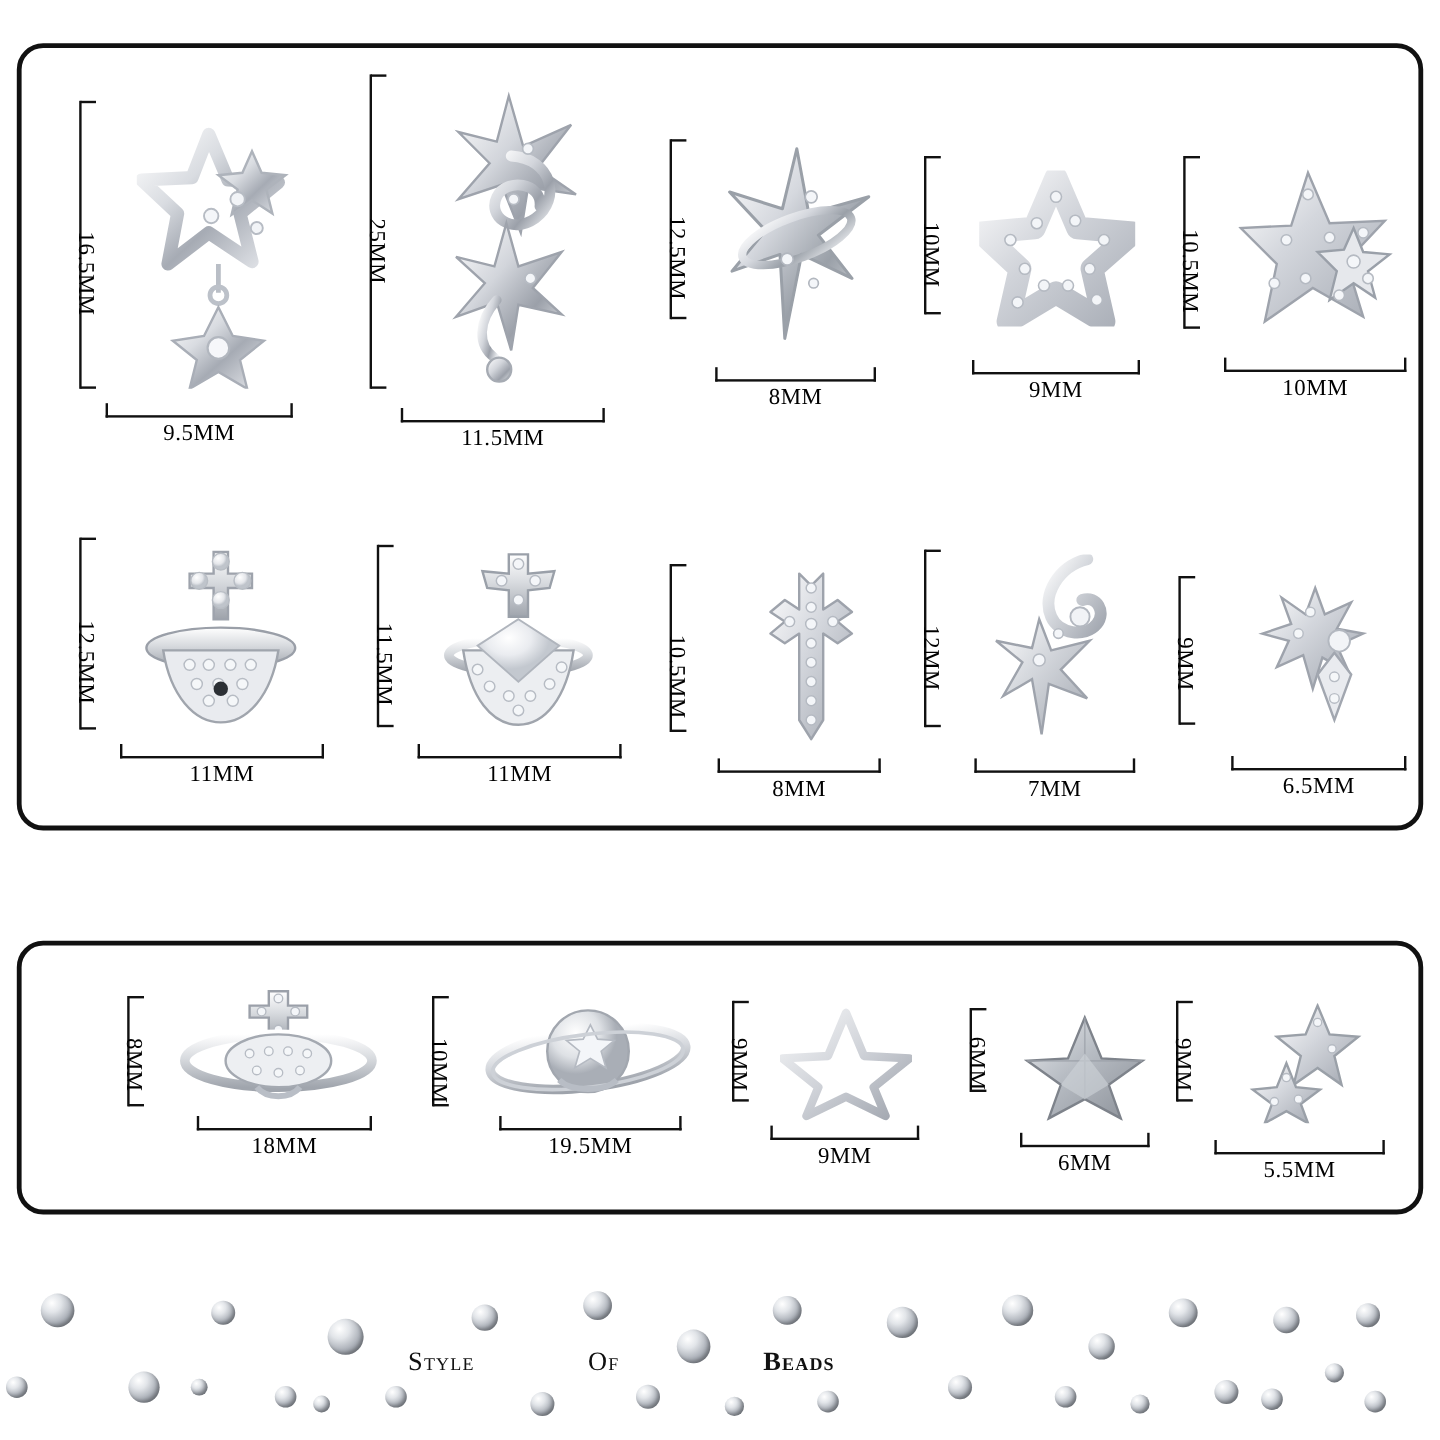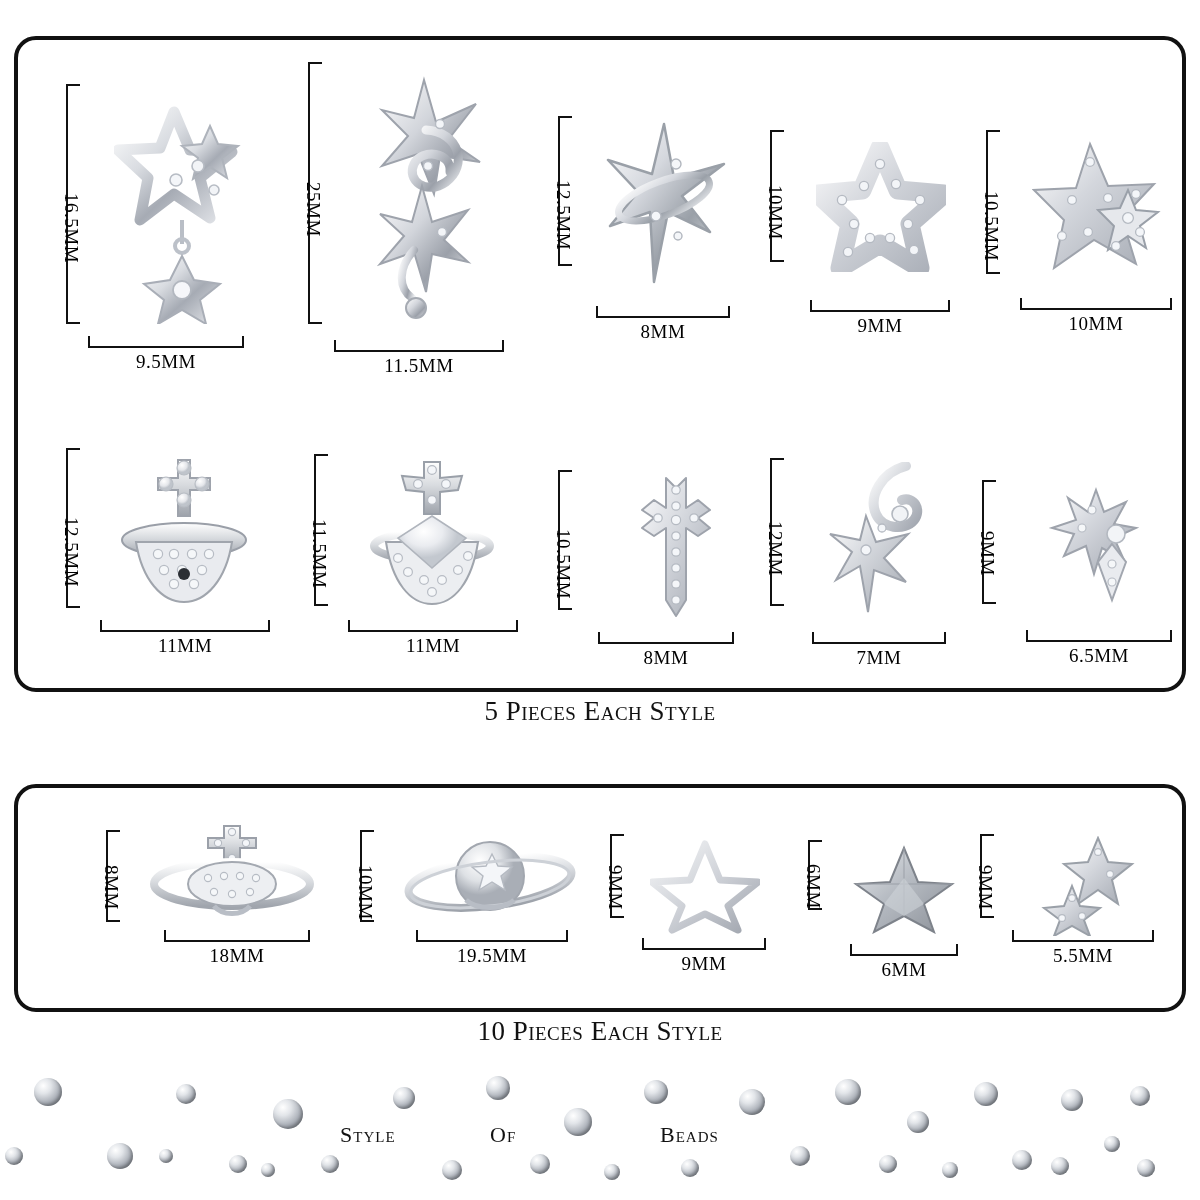--- a/index.html
+++ b/index.html
@@ -462,21 +462,20 @@
         </svg>
       </div>
       <div class="h-measure" style="left:44px; top:150px; width:146px;">
         <div class="h-bar" style="width:146px;"></div>
         <div class="h-label">6.5MM</div>
       </div>
     </div>
 
   </div>
 
-  <div class="caption" id="caption-5">5 Pieces Each Style</div>
 
   <div class="panel" id="panel-10">
 
     <div class="item" style="left:88px; top:42px;">
       <div class="v-measure">
         <div class="v-bar" style="height:92px;"></div>
         <div class="v-label">8MM</div>
       </div>
       <div class="charm" style="left:42px; top:-10px;">
         <svg width="170" height="110" viewBox="0 0 170 110">
@@ -612,34 +611,33 @@
           <path d="M40 50 L48 70 L68 72 L52 84 L58 100 L40 90 L22 100 L28 84 L12 72 L32 70 Z" fill="url(#w5)" stroke="#9aa0a8" stroke-width="2"></path>
           <g fill="#f4f6f9" stroke="#b5bac2" stroke-width="1.1">
             <circle cx="66" cy="16" r="3.4"></circle>
               <circle cx="78" cy="38" r="3.4"></circle>
             <circle cx="40" cy="62" r="3.4"></circle>
               <circle cx="30" cy="82" r="3.4"></circle>
             <circle cx="50" cy="80" r="3.4"></circle>
           </g>
         </svg>
       </div>
-      <div class="h-measure" style="left:32px; top:96px; width:142px;">
+      <div class="h-measure" style="left:32px; top:116px; width:142px;">
         <div class="h-bar" style="width:142px;"></div>
         <div class="h-label">5.5MM</div>
       </div>
     </div>
 
   </div>
 
-  <div class="caption" id="caption-10">10 Pieces Each Style</div>
 
   <div id="beads-area">
     <div class="beads-text" style="left:340px; top:62px;">Style</div>
     <div class="beads-text" style="left:490px; top:62px;">Of</div>
-    <div class="beads-text" style="left:660px; top:62px;">Beads</div>
+    <div class="beads-text" style="left:636px; top:62px;font-weight:bold;">Beads</div>
   <div class="bead" style="left: 34px; top: 18px; width: 28px; height: 28px; background: radial-gradient(circle at 33% 28%, rgb(255, 255, 255) 0%, rgb(226, 229, 233) 28%, rgb(169, 174, 182) 62%, rgb(111, 117, 125) 100%); box-shadow: rgba(0, 0, 0, 0.25) -2px -2px 3px inset;"></div>
       <div class="bead" style="left: 107px; top: 83px; width: 26px; height: 26px; background: radial-gradient(circle at 33% 28%, rgb(255, 255, 255) 0%, rgb(226, 229, 233) 28%, rgb(169, 174, 182) 62%, rgb(111, 117, 125) 100%); box-shadow: rgba(0, 0, 0, 0.25) -2px -2px 3px inset;"></div>
       <div class="bead" style="left: 176px; top: 24px; width: 20px; height: 20px; background: radial-gradient(circle at 33% 28%, rgb(255, 255, 255) 0%, rgb(226, 229, 233) 28%, rgb(169, 174, 182) 62%, rgb(111, 117, 125) 100%); box-shadow: rgba(0, 0, 0, 0.25) -2px -2px 3px inset;"></div>
       <div class="bead" style="left: 229px; top: 95px; width: 18px; height: 18px; background: radial-gradient(circle at 33% 28%, rgb(255, 255, 255) 0%, rgb(226, 229, 233) 28%, rgb(169, 174, 182) 62%, rgb(111, 117, 125) 100%); box-shadow: rgba(0, 0, 0, 0.25) -2px -2px 3px inset;"></div>
       <div class="bead" style="left: 273px; top: 39px; width: 30px; height: 30px; background: radial-gradient(circle at 33% 28%, rgb(255, 255, 255) 0%, rgb(226, 229, 233) 28%, rgb(169, 174, 182) 62%, rgb(111, 117, 125) 100%); box-shadow: rgba(0, 0, 0, 0.25) -2px -2px 3px inset;"></div>
       <div class="bead" style="left: 321px; top: 95px; width: 18px; height: 18px; background: radial-gradient(circle at 33% 28%, rgb(255, 255, 255) 0%, rgb(226, 229, 233) 28%, rgb(169, 174, 182) 62%, rgb(111, 117, 125) 100%); box-shadow: rgba(0, 0, 0, 0.25) -2px -2px 3px inset;"></div>
       <div class="bead" style="left: 393px; top: 27px; width: 22px; height: 22px; background: radial-gradient(circle at 33% 28%, rgb(255, 255, 255) 0%, rgb(226, 229, 233) 28%, rgb(169, 174, 182) 62%, rgb(111, 117, 125) 100%); box-shadow: rgba(0, 0, 0, 0.25) -2px -2px 3px inset;"></div>
       <div class="bead" style="left: 442px; top: 100px; width: 20px; height: 20px; background: radial-gradient(circle at 33% 28%, rgb(255, 255, 255) 0%, rgb(226, 229, 233) 28%, rgb(169, 174, 182) 62%, rgb(111, 117, 125) 100%); box-shadow: rgba(0, 0, 0, 0.25) -2px -2px 3px inset;"></div>
       <div class="bead" style="left: 486px; top: 16px; width: 24px; height: 24px; background: radial-gradient(circle at 33% 28%, rgb(255, 255, 255) 0%, rgb(226, 229, 233) 28%, rgb(169, 174, 182) 62%, rgb(111, 117, 125) 100%); box-shadow: rgba(0, 0, 0, 0.25) -2px -2px 3px inset;"></div>
       <div class="bead" style="left: 530px; top: 94px; width: 20px; height: 20px; background: radial-gradient(circle at 33% 28%, rgb(255, 255, 255) 0%, rgb(226, 229, 233) 28%, rgb(169, 174, 182) 62%, rgb(111, 117, 125) 100%); box-shadow: rgba(0, 0, 0, 0.25) -2px -2px 3px inset;"></div>

